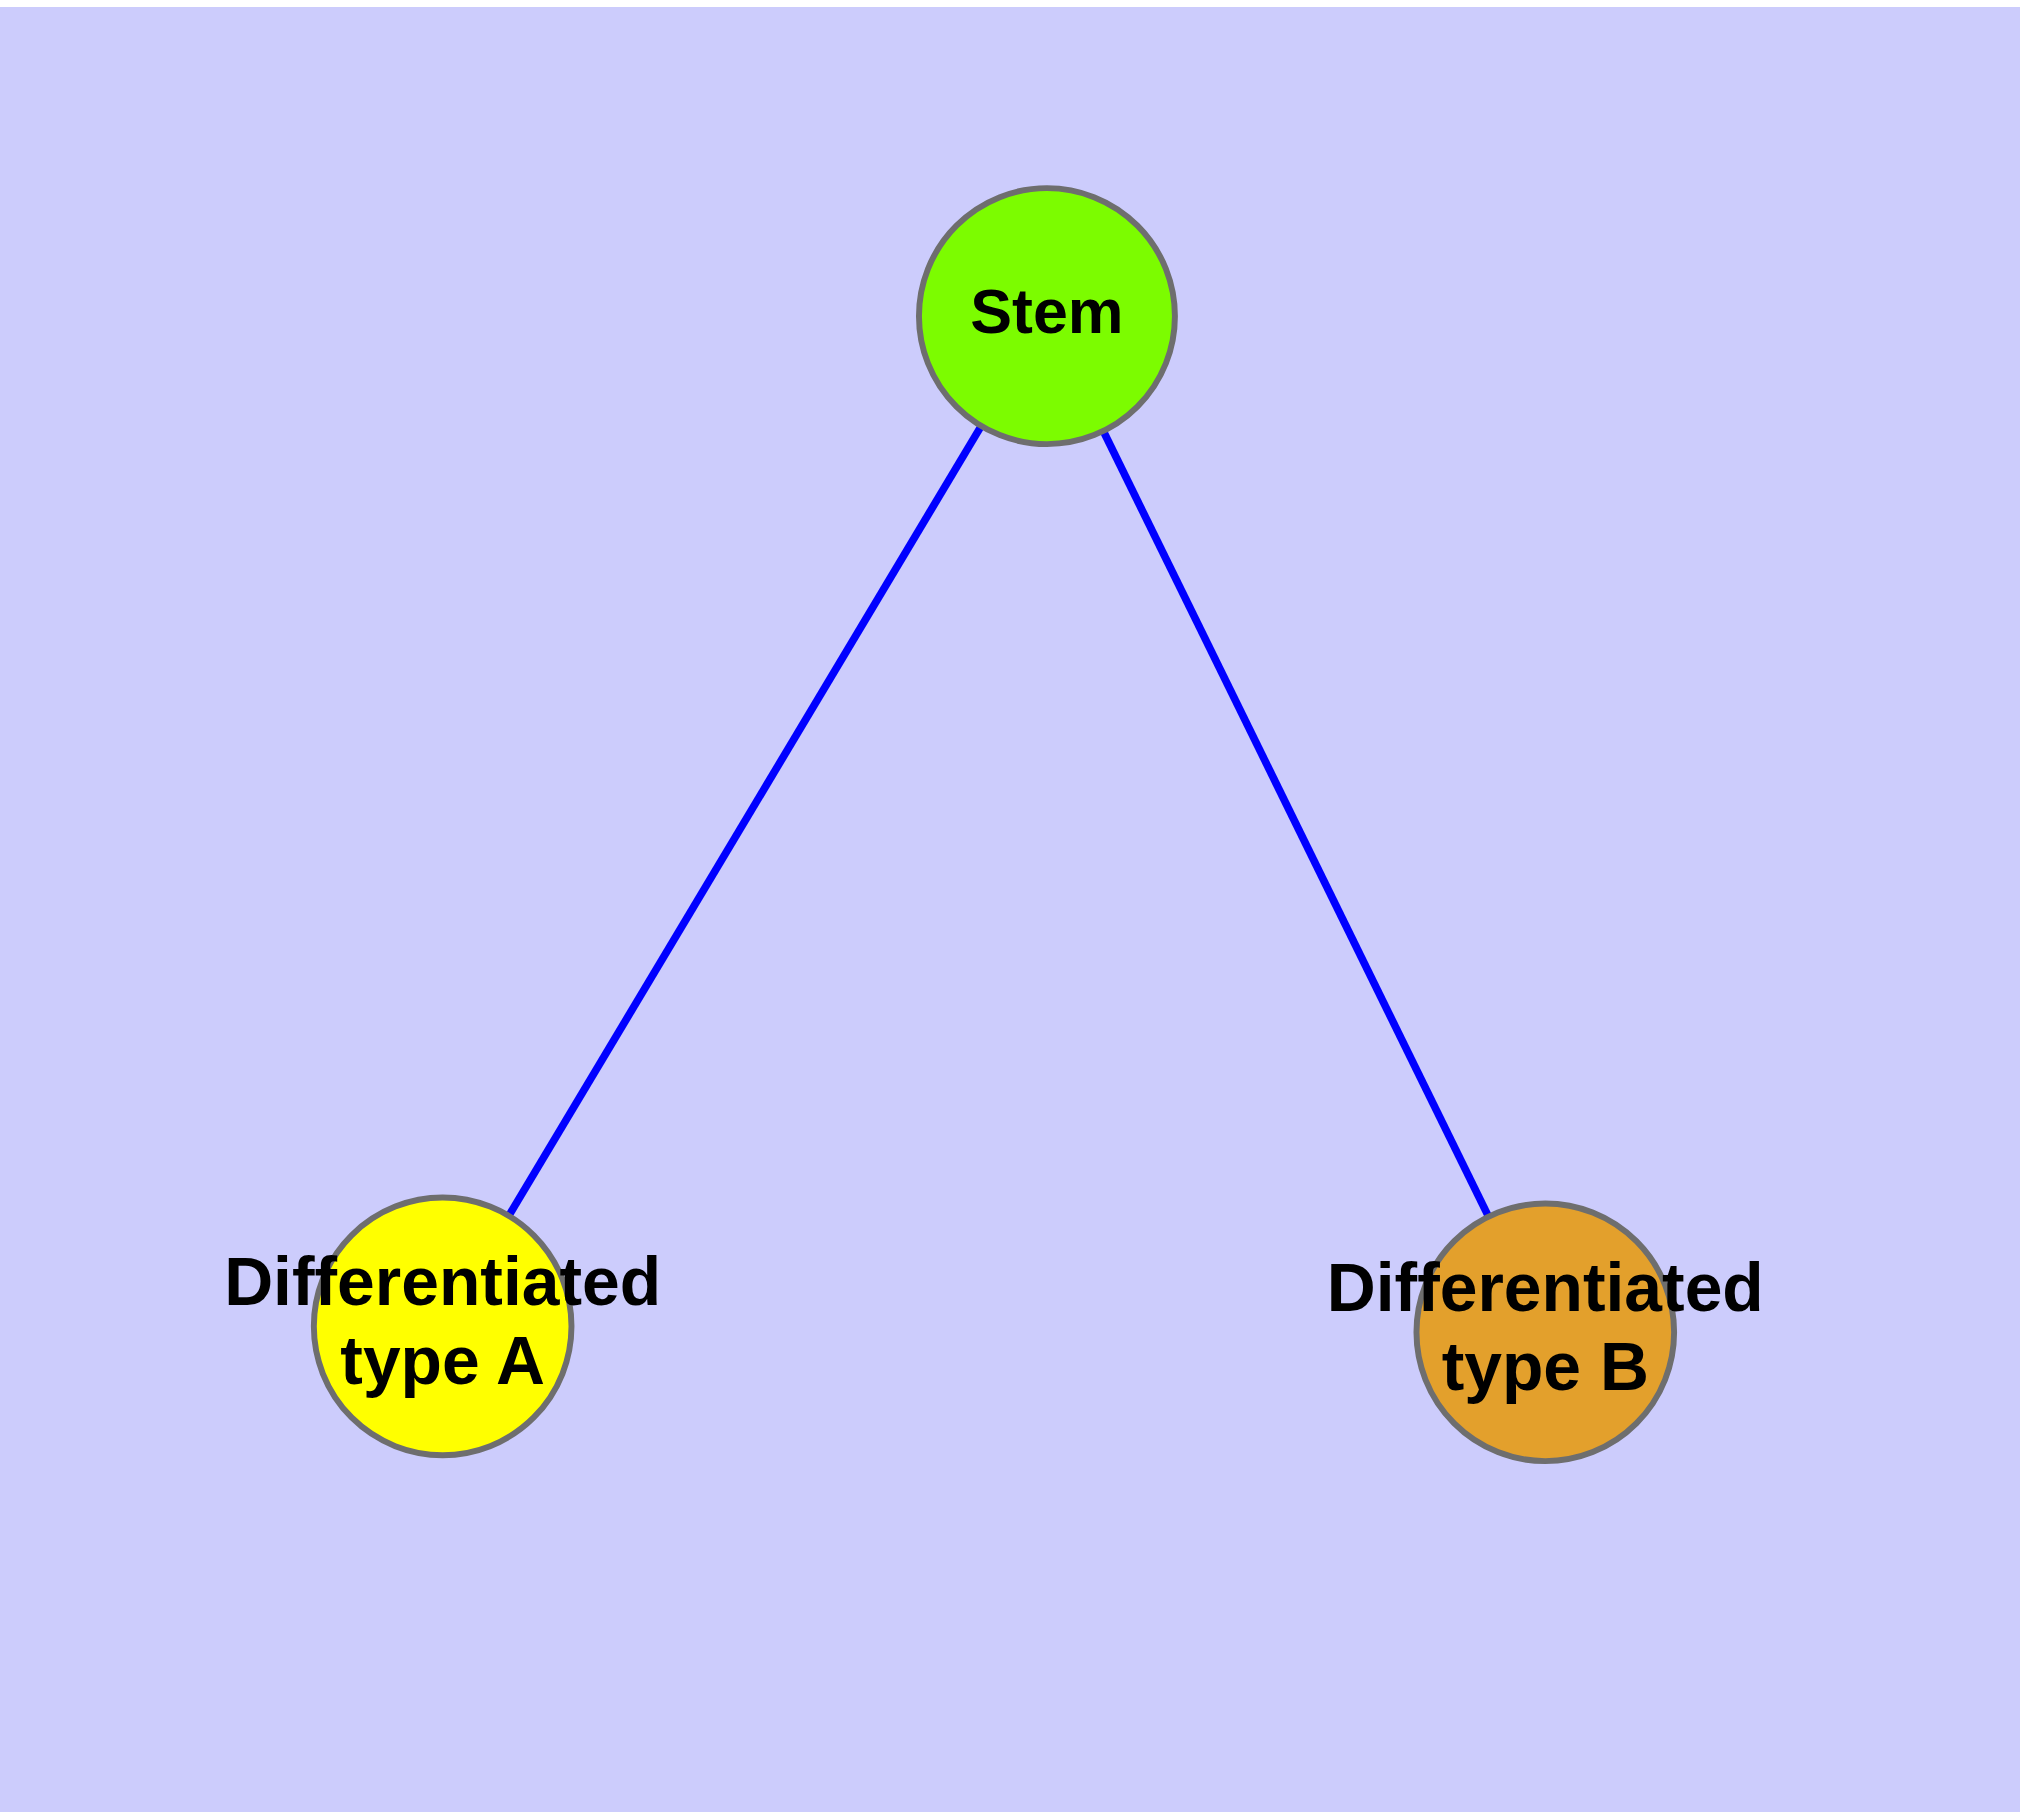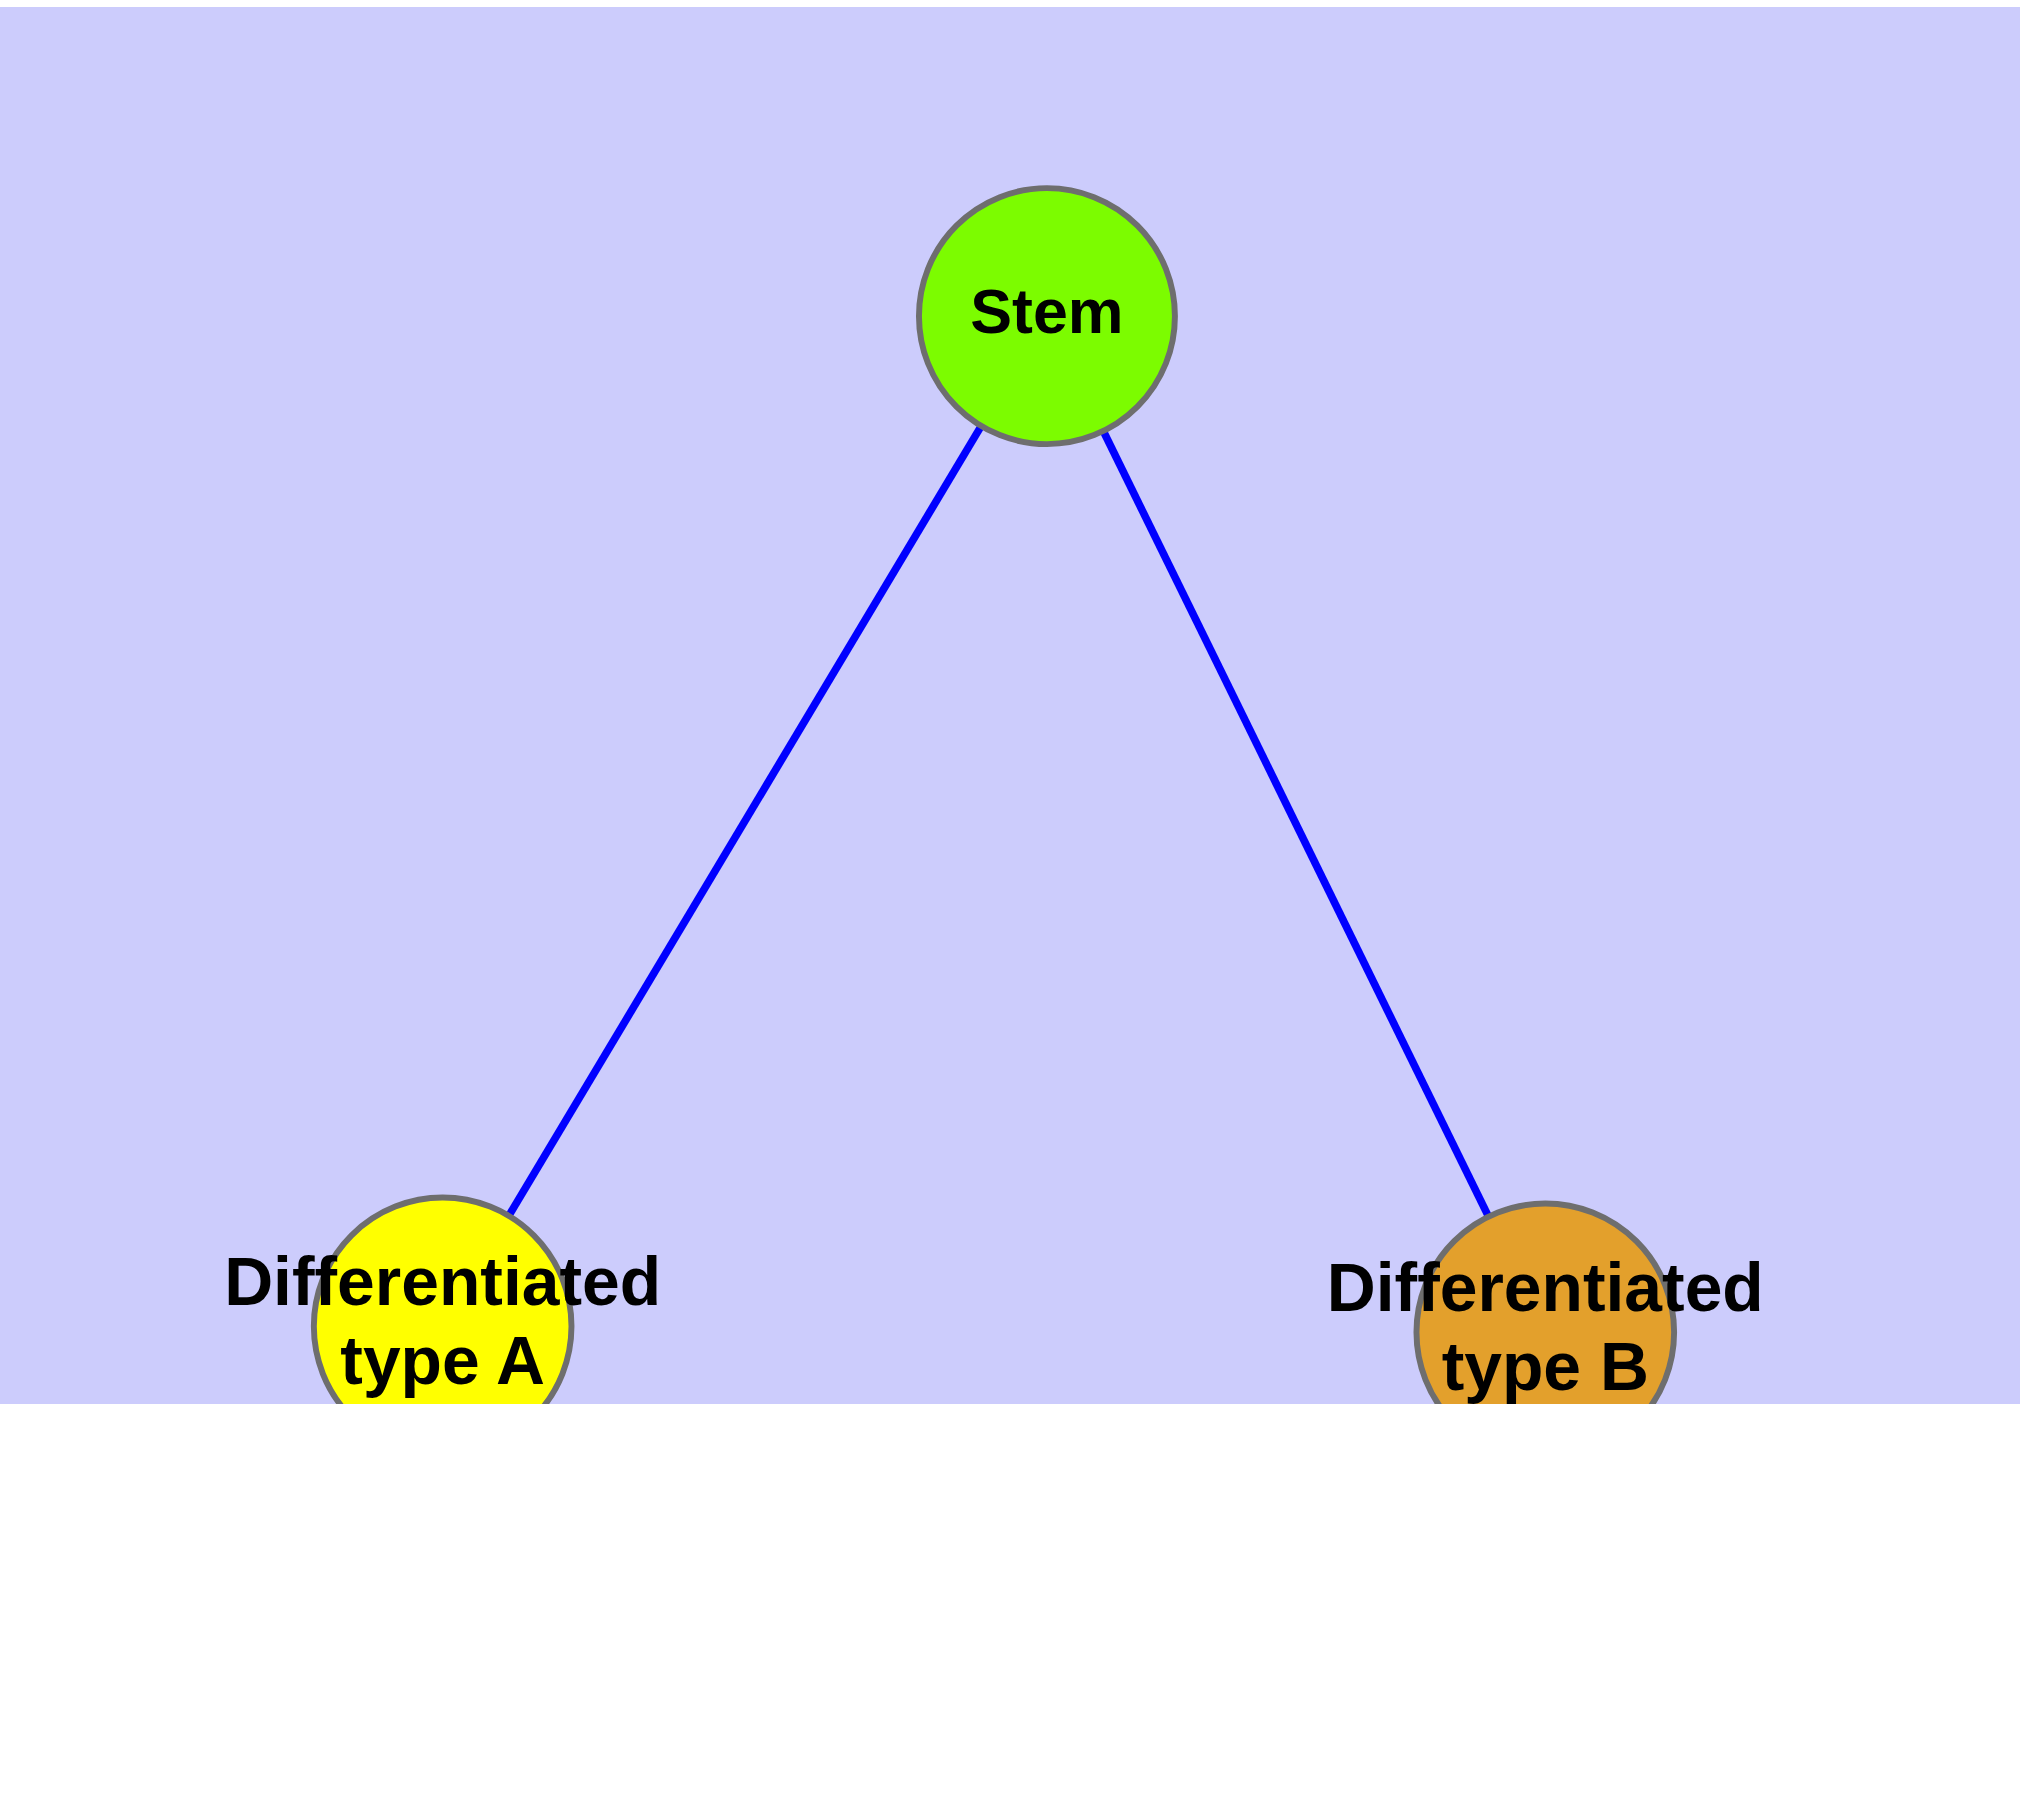--- a/index.html
+++ b/index.html
@@ -38,21 +38,21 @@
     font-family: "Liberation Sans", sans-serif;
     font-weight: bold;
     fill: #000000;
     text-anchor: middle;
     dominant-baseline: middle;
   }
 </style>
 </head>
 <body>
 
-<div id="canvas" style="width: 2021px; height: 1404px; background: rgb(255, 255, 255);">
+<div id="canvas" style="width: 2021px; height: 1812px; background: rgb(255, 255, 255);">
 
   <div id="plot-area" style="width: 2021px; background: rgb(204, 204, 252);"></div>
 
   <svg id="graph-svg" viewBox="0 0 2384 2138" xmlns="http://www.w3.org/2000/svg">
 
     <g>
       <line id="edge-0" x1="1156.4604118333414" y1="504.3032105114405" x2="601.0529188082708" y2="1432.838598570184" stroke="#0000ff" stroke-width="9" stroke-linecap="butt"></line>
       <line id="edge-1" x1="1302.3675995283413" y1="510.3703262491177" x2="1755.1920893636304" y2="1433.7318284812802" stroke="#0000ff" stroke-width="9" stroke-linecap="butt"></line>
     </g>
 

